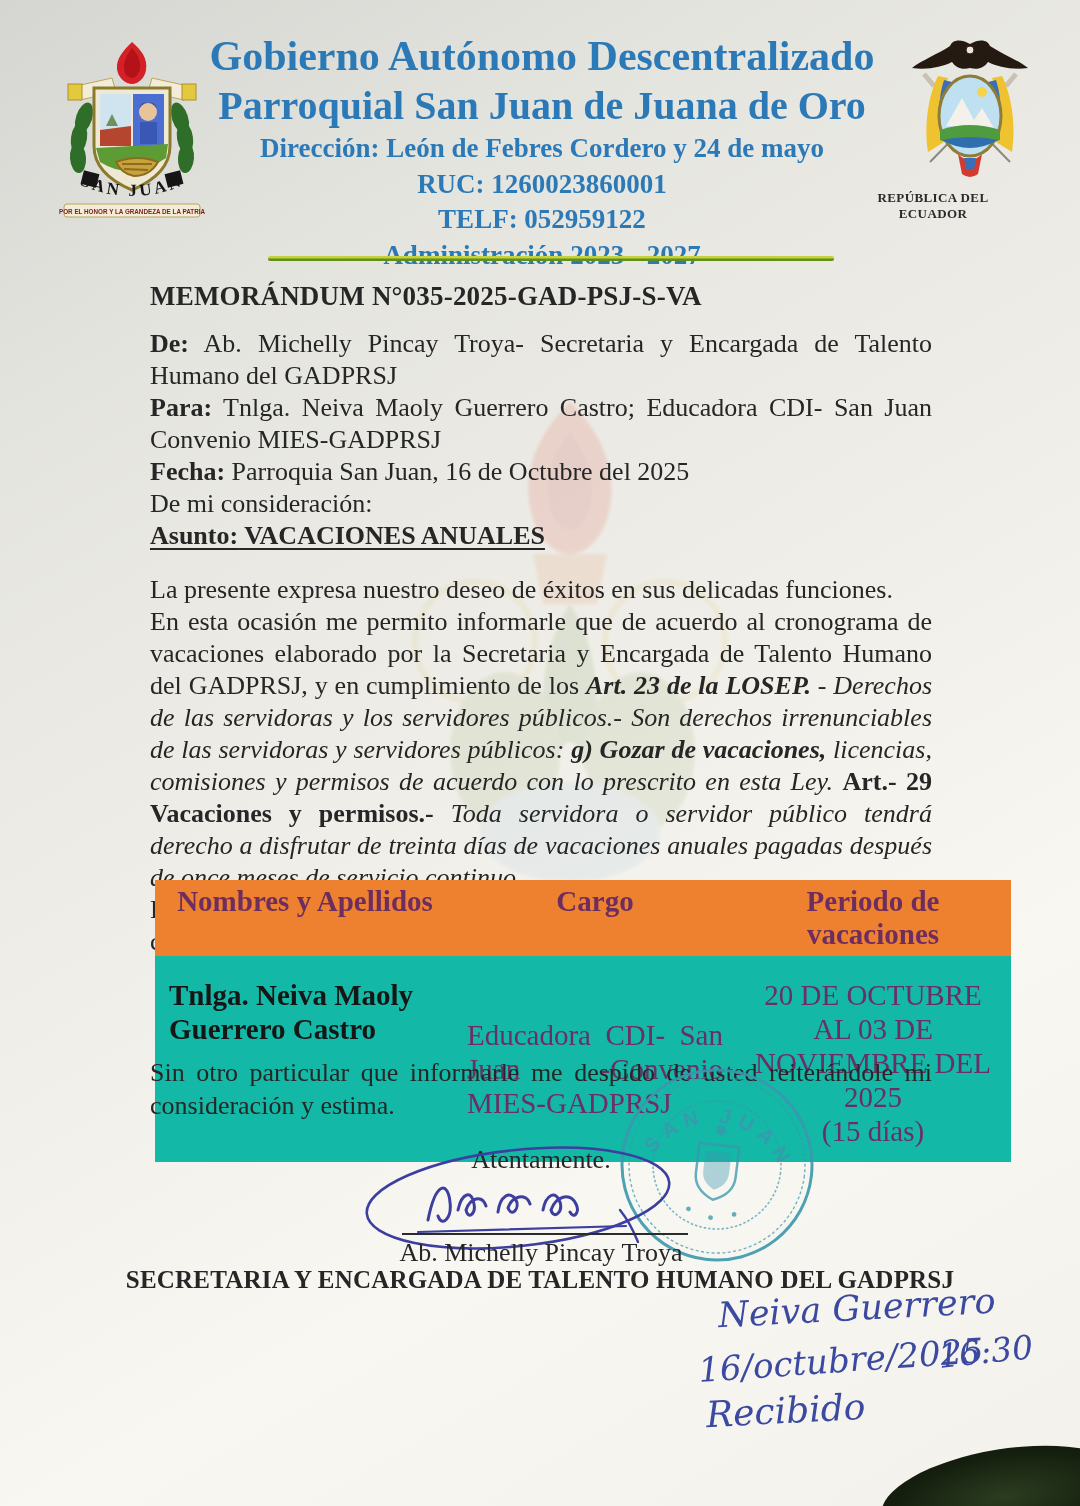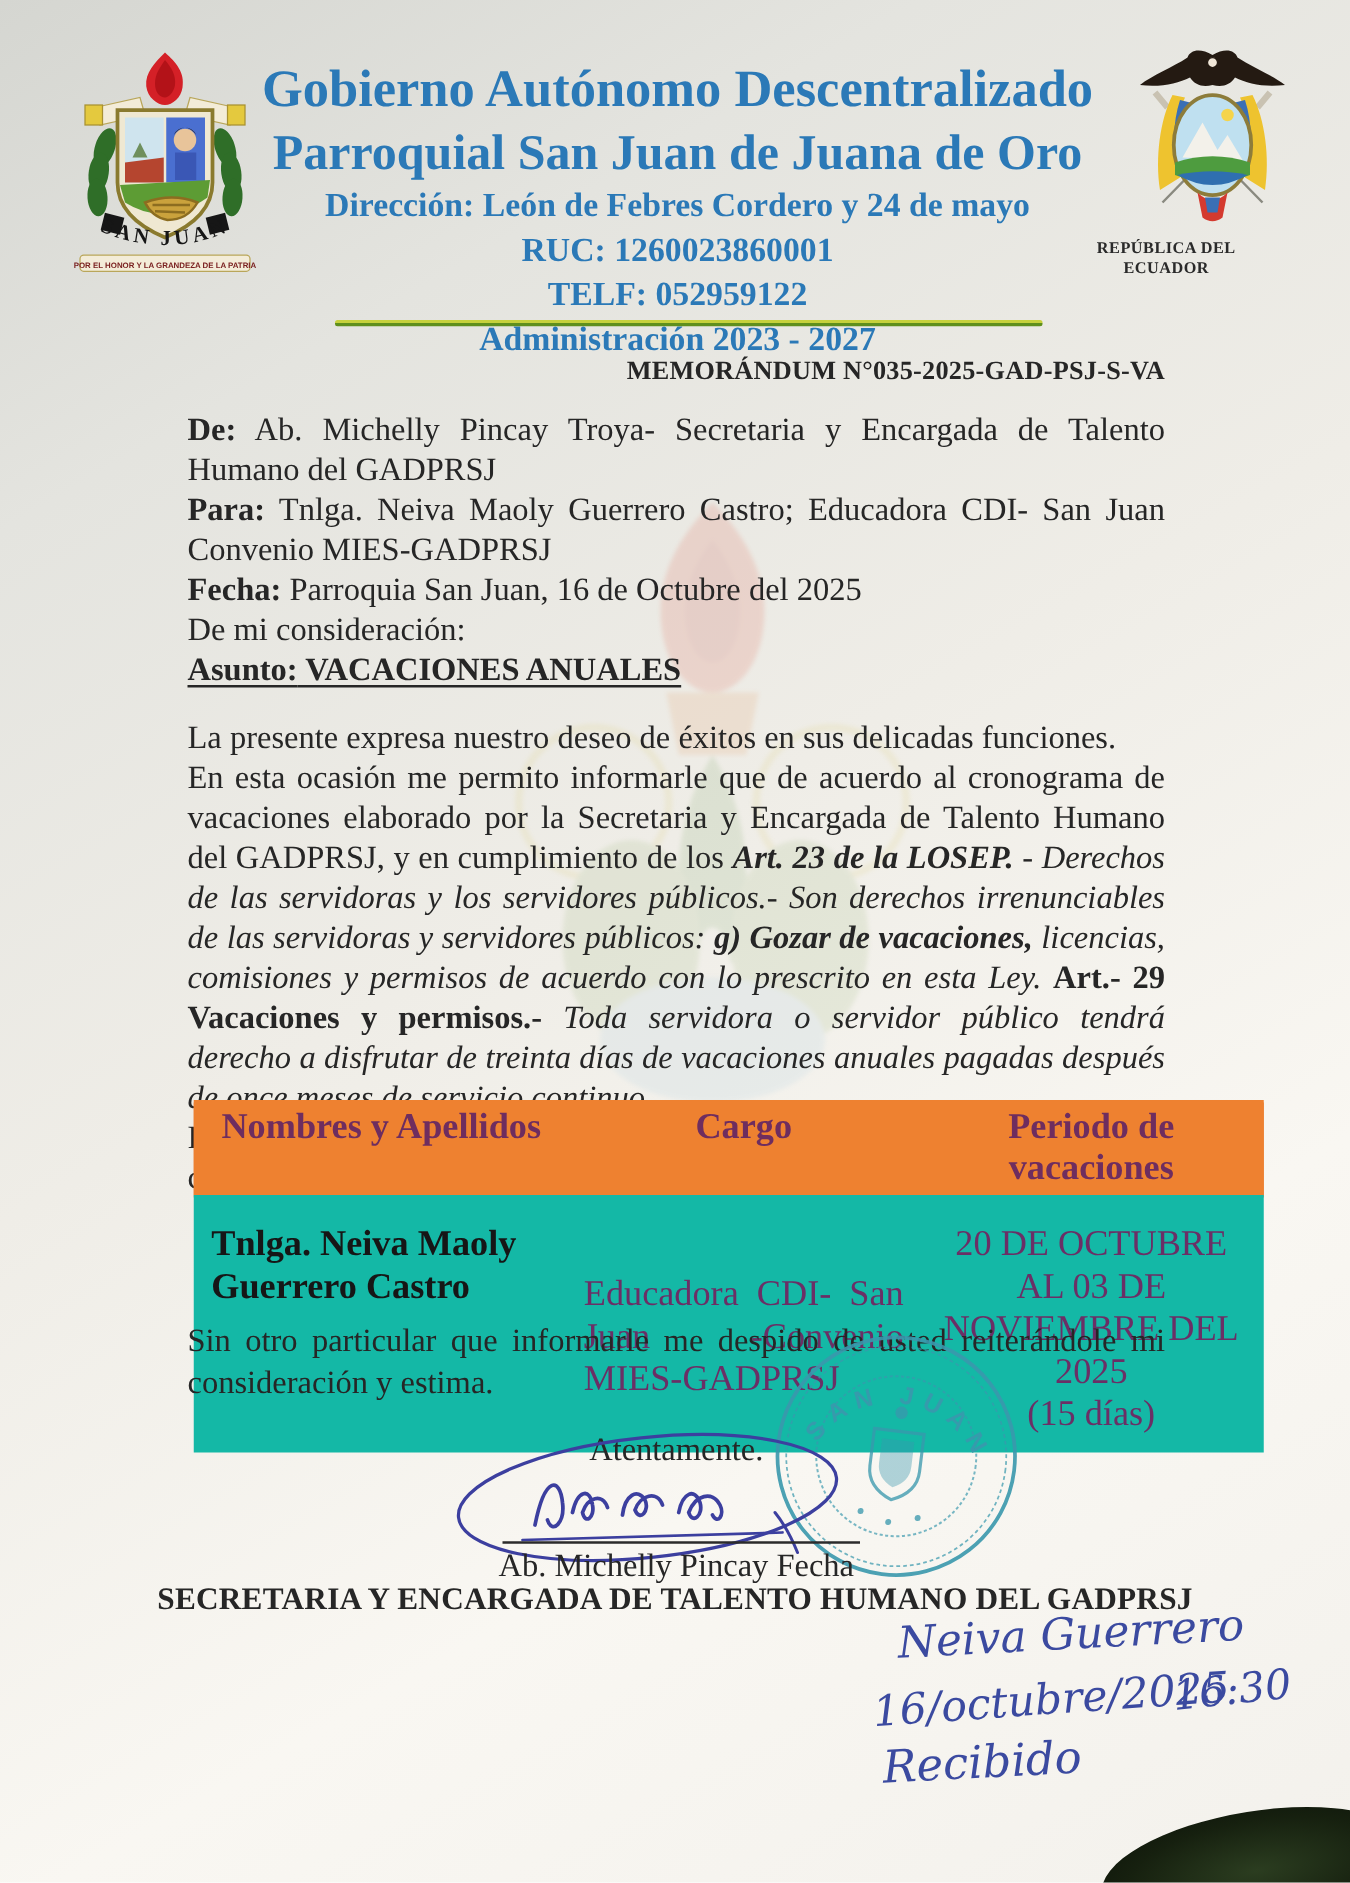--- a/index.html
+++ b/index.html
@@ -3,31 +3,31 @@
 <meta charset="utf-8">
 <style>
   html,body{margin:0;padding:0;}
   body{
     width:1080px;height:1506px;position:relative;overflow:hidden;
     background:linear-gradient(150deg,#d5d6d1 0%,#e4e4df 20%,#efede7 46%,#f9f7f2 72%,#f3f1ec 100%);
     font-family:"Liberation Serif","DejaVu Serif",serif;color:#262626;
   }
   .abs{position:absolute;}
   
-  .hdr-text{left:192px;top:50px;width:700px;text-align:center;line-height:1.06;}
+  .hdr-text{left:192px;top:34px;width:700px;text-align:center;line-height:1.06;}
   .org1{font-size:42px;font-weight:700;color:#2b79b7;}
   .org2{font-size:40px;font-weight:700;color:#2b79b7;margin-top:6px;}
   .hline{font-size:27px;font-weight:700;color:#2b79b7;margin-top:7px;}
   .green-rule{left:268px;top:256px;width:566px;height:5px;
     background:linear-gradient(#c6d13c 0 45%,#5f8f1d 55% 100%);border-radius:2px;}
   .rep-caption{left:848px;top:190px;width:170px;text-align:center;font-size:13px;
     font-weight:700;letter-spacing:.4px;color:#2a2a2a;}
   
   .letter{left:150px;top:280px;width:782px;font-size:26px;line-height:32px;text-align:justify;}
-  .memo-title{text-align:right;font-weight:700;font-size:21px;margin-bottom:16px;letter-spacing:.2px;}
+  .memo-title{text-align:left;font-weight:700;font-size:27px;margin-bottom:16px;letter-spacing:.2px;}
   .lbl{font-weight:700;}
   .asunto-line{text-decoration:underline;text-decoration-thickness:2px;text-underline-offset:4px;}
   .gap{height:22px;}
   .b{font-weight:700;}
   .i{font-style:italic;}
   
   .vtable{left:155px;top:880px;width:856px;font-size:29px;}
   .vhead{display:flex;background:#ee8130;color:#6e2d5f;font-weight:700;
     padding:5px 0;box-shadow:0 2px 0 #e5762a;}
   .vhead>div{text-align:center;}
@@ -216,21 +216,21 @@
 
 <svg class="abs sig-svg" width="330" height="118" viewBox="0 0 330 118">
   <g stroke="#3c3f9f" fill="none" stroke-width="3" stroke-linecap="round">
     <ellipse cx="160" cy="58" rx="152" ry="48" transform="rotate(-6 160 58)" stroke-width="2.6"></ellipse>
     <path d="M70,80 C78,40 90,42 92,62 C94,78 84,88 80,76 M100,70 C104,52 114,50 116,64 C118,74 110,80 108,70 C112,58 124,54 128,66 M140,72 C142,56 152,50 158,60 C162,68 154,78 150,68 C154,56 168,52 172,64 M185,70 C188,54 198,50 202,62 C205,72 196,80 193,70 C198,56 212,52 218,64 C222,72 216,80 212,72"></path>
     <path d="M60,92 L268,86" stroke-width="2.2"></path>
     <path d="M262,70 C270,80 276,92 280,102" stroke-width="2.4"></path>
   </g>
 </svg>
 <div class="abs sig-line"></div>
-<div class="abs sig-name">Ab. Michelly Pincay Fecha</div>
+<div class="abs sig-name">Ab. Michelly Pincay Troya</div>
 <div class="abs sig-title">SECRETARIA Y ENCARGADA DE TALENTO HUMANO DEL GADPRSJ</div>
 
 <div class="abs hw hw1">Neiva Guerrero</div>
 <div class="abs hw hw2">16/octubre/2025</div>
 <div class="abs hw hwt">16:30</div>
 <div class="abs hw hw3">Recibido</div>
 
 <div class="abs corner-smudge"></div>
 
 </body></html>

